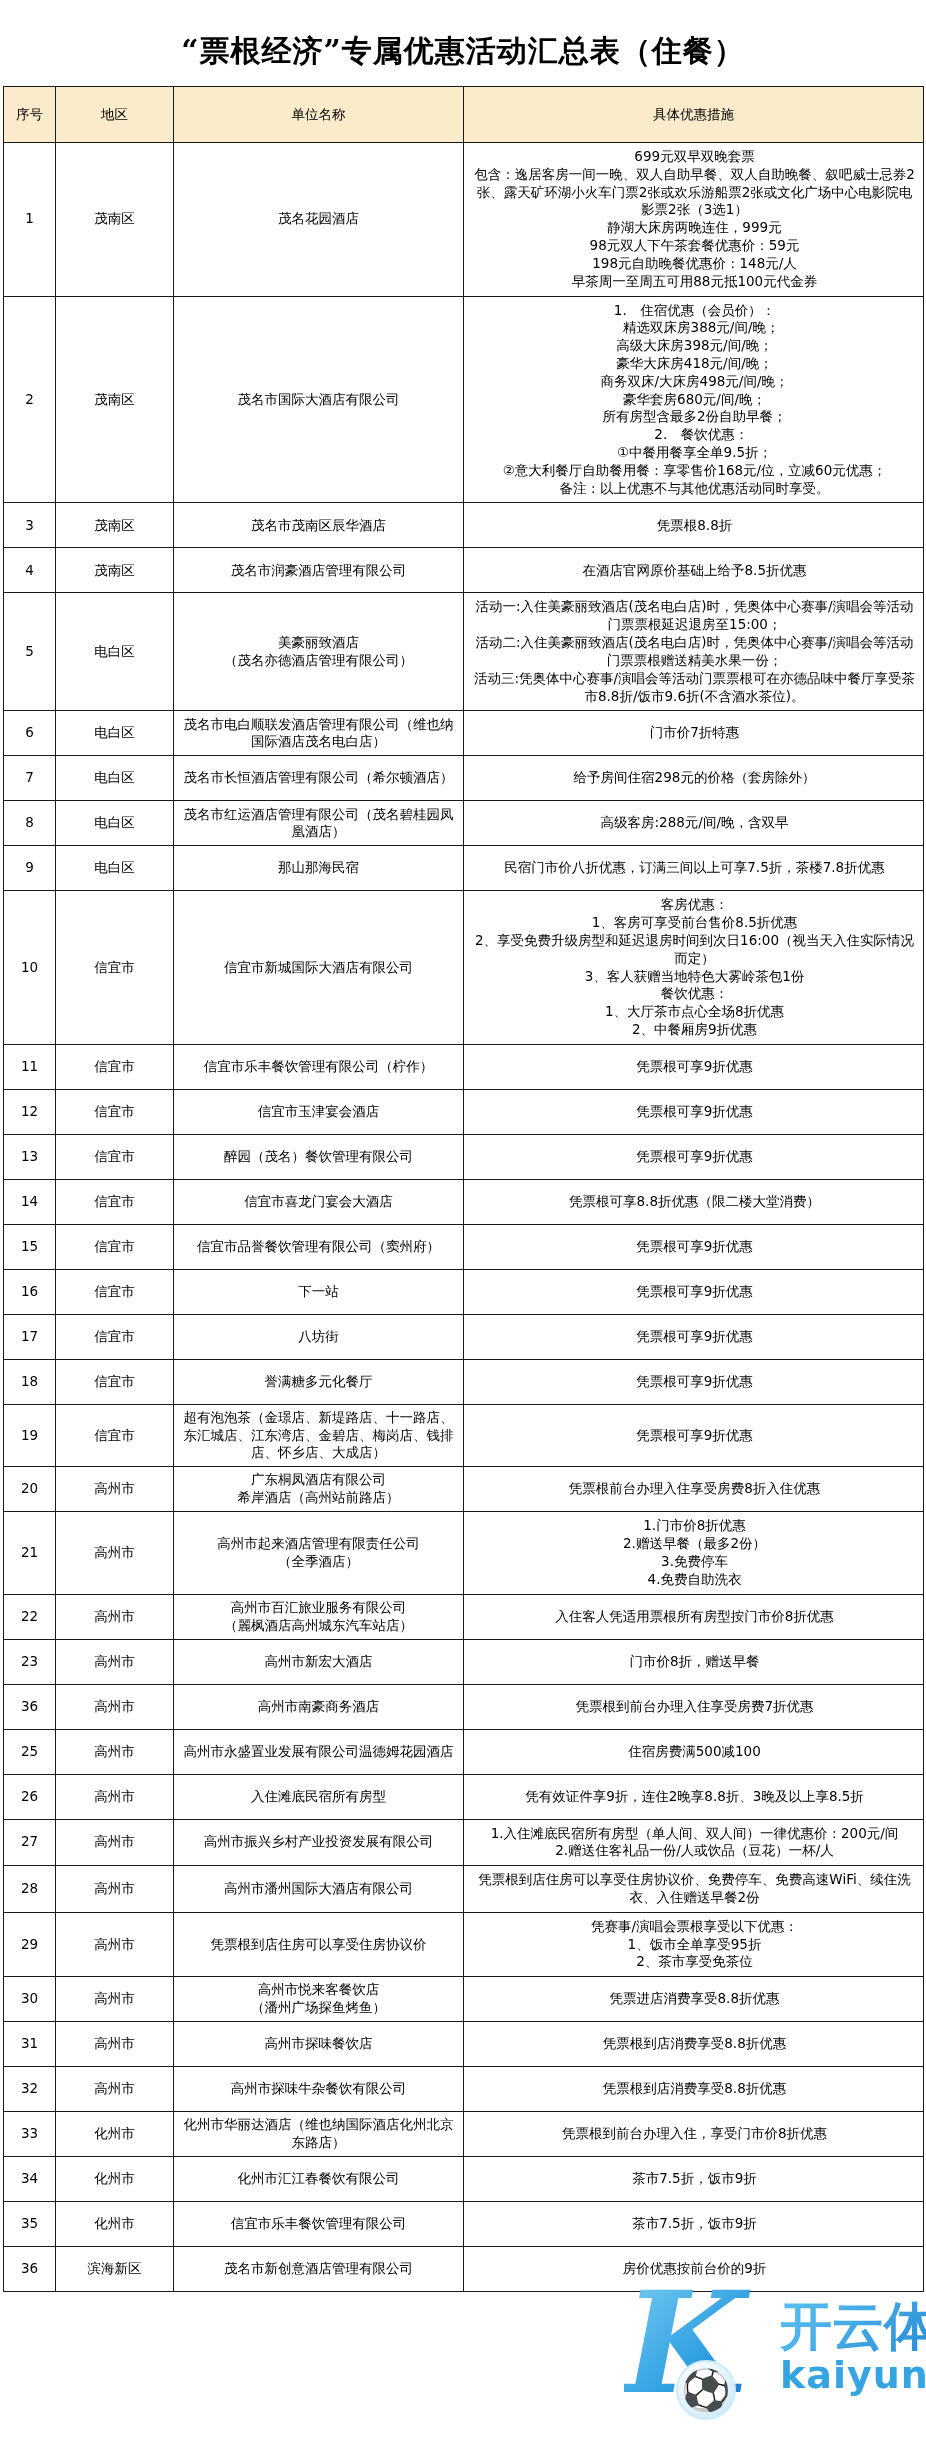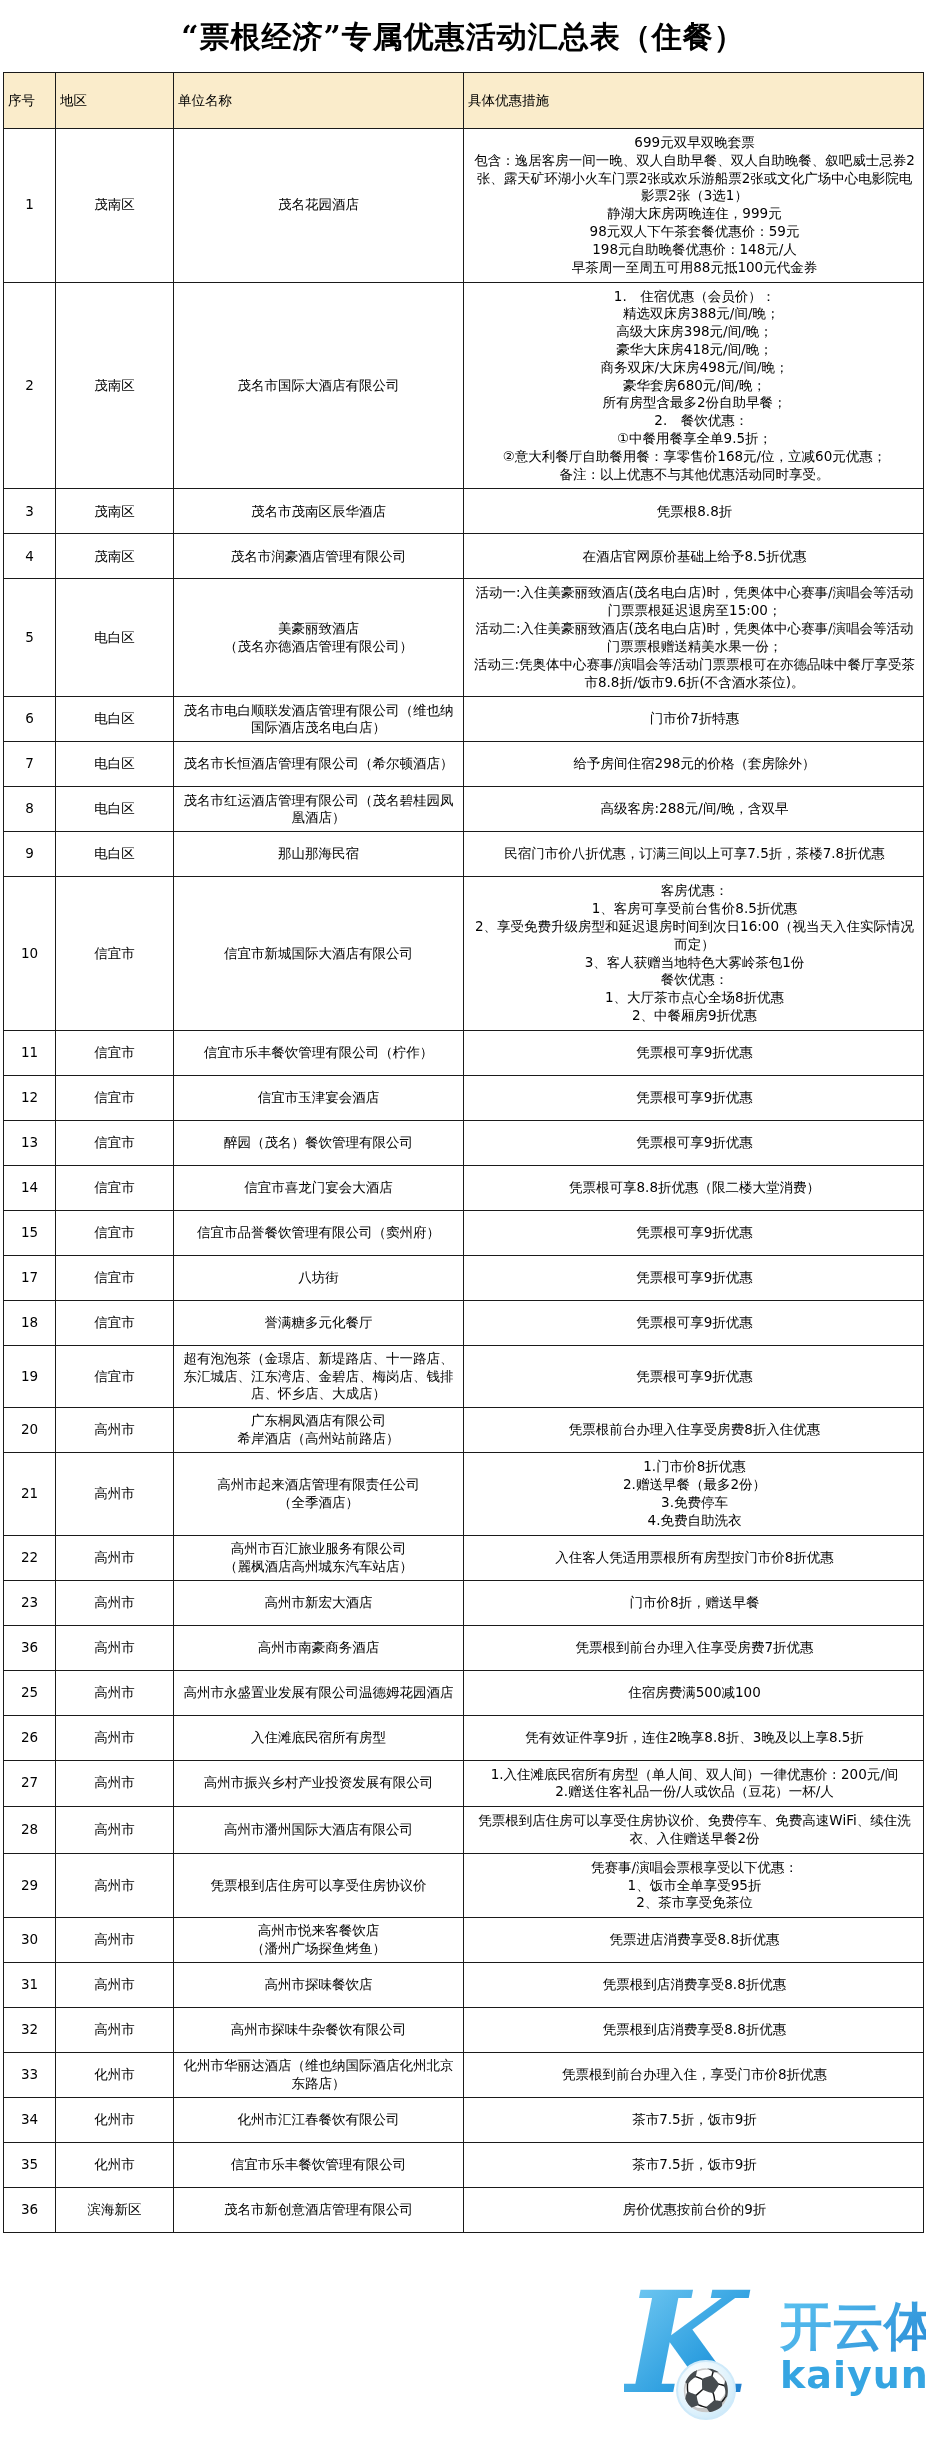--- a/index.html
+++ b/index.html
@@ -5,21 +5,21 @@
   html,body { margin:0; padding:0; background:#ffffff; }
   .page {
     position:relative;
     width:926px;
     min-height:2442px;
     background:#ffffff;
     overflow:hidden;
     font-family:"DejaVu Sans","Liberation Sans",sans-serif;
     color:#000;
     box-sizing:border-box;
-    padding:4px 3px;
+    padding:18px 3px;
   }
   .title {
     font-family:"DejaVu Serif","Liberation Serif",serif;
     font-weight:bold;
     font-size:30px;
     text-align:center;
     padding:13px 0 14px 0;
     letter-spacing:1px;
   }
   table.offers {
@@ -35,21 +35,21 @@
     border:1px solid #1a1a1a;
     font-size:13.5px;
     line-height:1.32;
     vertical-align:middle;
     box-sizing:border-box;
   }
   table.offers thead th {
     background:#faeccb;
     height:56px;
     font-weight:normal;
-    text-align:left;
+    text-align:center;
     padding:4px;
   }
   table.offers tbody tr { height:45px; }
   td.c-no, td.c-region, td.c-name {
     text-align:center;
     padding:4px 3px;
     white-space:pre-wrap;
   }
   td.c-detail {
     text-align:center;
@@ -262,20 +262,26 @@
     <td class="c-detail">凭票根可享8.8折优惠（限二楼大堂消费）</td>
   </tr>
 
   <tr>
     <td class="c-no">15</td>
     <td class="c-region">信宜市</td>
     <td class="c-name">信宜市品誉餐饮管理有限公司（窦州府）</td>
     <td class="c-detail">凭票根可享9折优惠</td>
   </tr>
 
+  <tr>
+    <td class="c-no">16</td>
+    <td class="c-region">信宜市</td>
+    <td class="c-name">下一站</td>
+    <td class="c-detail">凭票根可享9折优惠</td>
+  </tr>
 
   <tr>
     <td class="c-no">17</td>
     <td class="c-region">信宜市</td>
     <td class="c-name">八坊街</td>
     <td class="c-detail">凭票根可享9折优惠</td>
   </tr>
 
   <tr>
     <td class="c-no">18</td>

